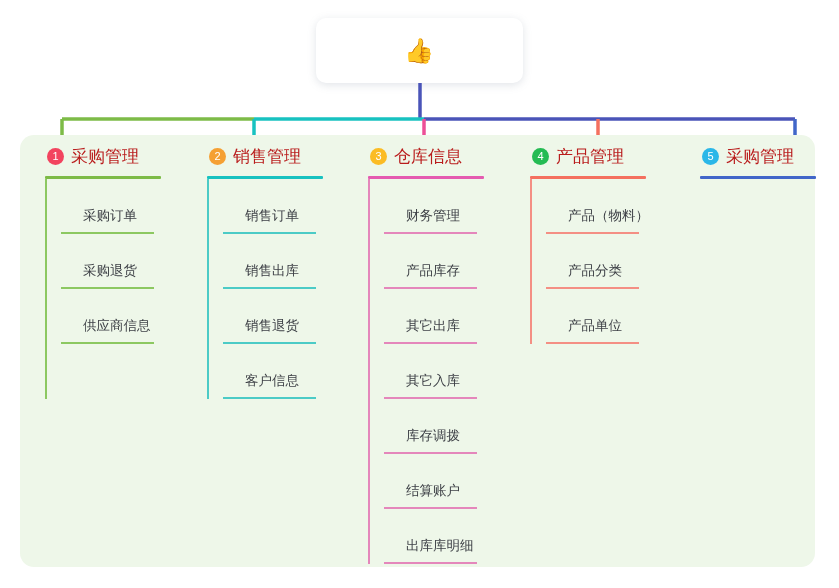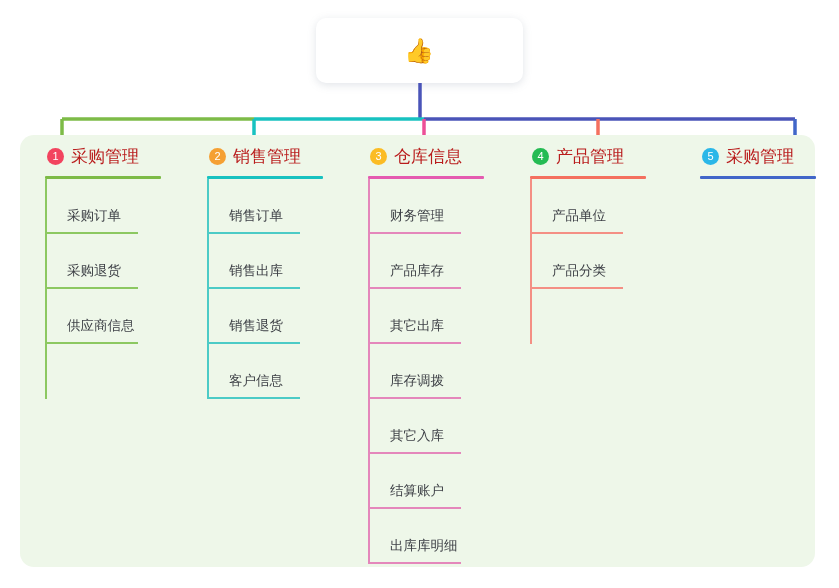--- a/index.html
+++ b/index.html
@@ -102,21 +102,21 @@
     height: 3px;
     width: 116px;
     margin-top: 7px;
     border-radius: 1px;
   }
 
   
   .items {
     position: relative;
     margin-top: 0;
-    padding-left: 0;
+    padding-left: 16px;
   }
   .spine {
     position: absolute;
     left: 0px;
     top: 0;
     width: 2px;
   }
   .item {
     position: relative;
     height: 55px;
@@ -226,25 +226,25 @@
           </div>
           <div class="item">
             <span class="item-label">产品库存</span>
             <div class="item-rule" style="background: rgb(228, 135, 187);"></div>
           </div>
           <div class="item">
             <span class="item-label">其它出库</span>
             <div class="item-rule" style="background: rgb(228, 135, 187);"></div>
           </div>
           <div class="item">
+            <span class="item-label">其它入库</span>
+            <div class="item-rule" style="background: rgb(228, 135, 187);"></div>
+          </div>
+          <div class="item">
             <span class="item-label">库存调拨</span>
-            <div class="item-rule" style="background: rgb(228, 135, 187);"></div>
-          </div>
-          <div class="item">
-            <span class="item-label">其它入库</span>
             <div class="item-rule" style="background: rgb(228, 135, 187);"></div>
           </div>
           <div class="item">
             <span class="item-label">结算账户</span>
             <div class="item-rule" style="background: rgb(228, 135, 187);"></div>
           </div>
           <div class="item">
             <span class="item-label">出库库明细</span>
             <div class="item-rule" style="background: rgb(228, 135, 187);"></div>
           </div>
@@ -252,27 +252,31 @@
       </div>
       <div class="column" style="left: 530px;">
         <div class="col-header">
           <span class="badge" style="background: rgb(36, 187, 83);">4</span>
           <span class="col-title">产品管理</span>
         </div>
         <div class="col-rule" style="background: rgb(244, 112, 95);"></div>
         <div class="items">
           <div class="spine" style="background: rgb(244, 143, 132); height: 165px;"></div>
           <div class="item">
+            <span class="item-label">产品（物料）</span>
+            <div class="item-rule" style="background: rgb(244, 143, 132);"></div>
+          </div>
+          <div class="item">
+            <span class="item-label">产品分类</span>
+            <div class="item-rule" style="background: rgb(244, 143, 132);"></div>
+          </div>
+          <div class="item">
             <span class="item-label">产品单位</span>
             <div class="item-rule" style="background: rgb(244, 143, 132);"></div>
           </div>
-          <div class="item">
-            <span class="item-label">产品分类</span>
-            <div class="item-rule" style="background: rgb(244, 143, 132);"></div>
-          </div>
         </div>
       </div>
       <div class="column" style="left: 700px;">
         <div class="col-header">
           <span class="badge" style="background: rgb(42, 183, 232);">5</span>
           <span class="col-title">采购管理</span>
         </div>
         <div class="col-rule" style="background: rgb(65, 102, 201);"></div>
       </div>
     </div>

